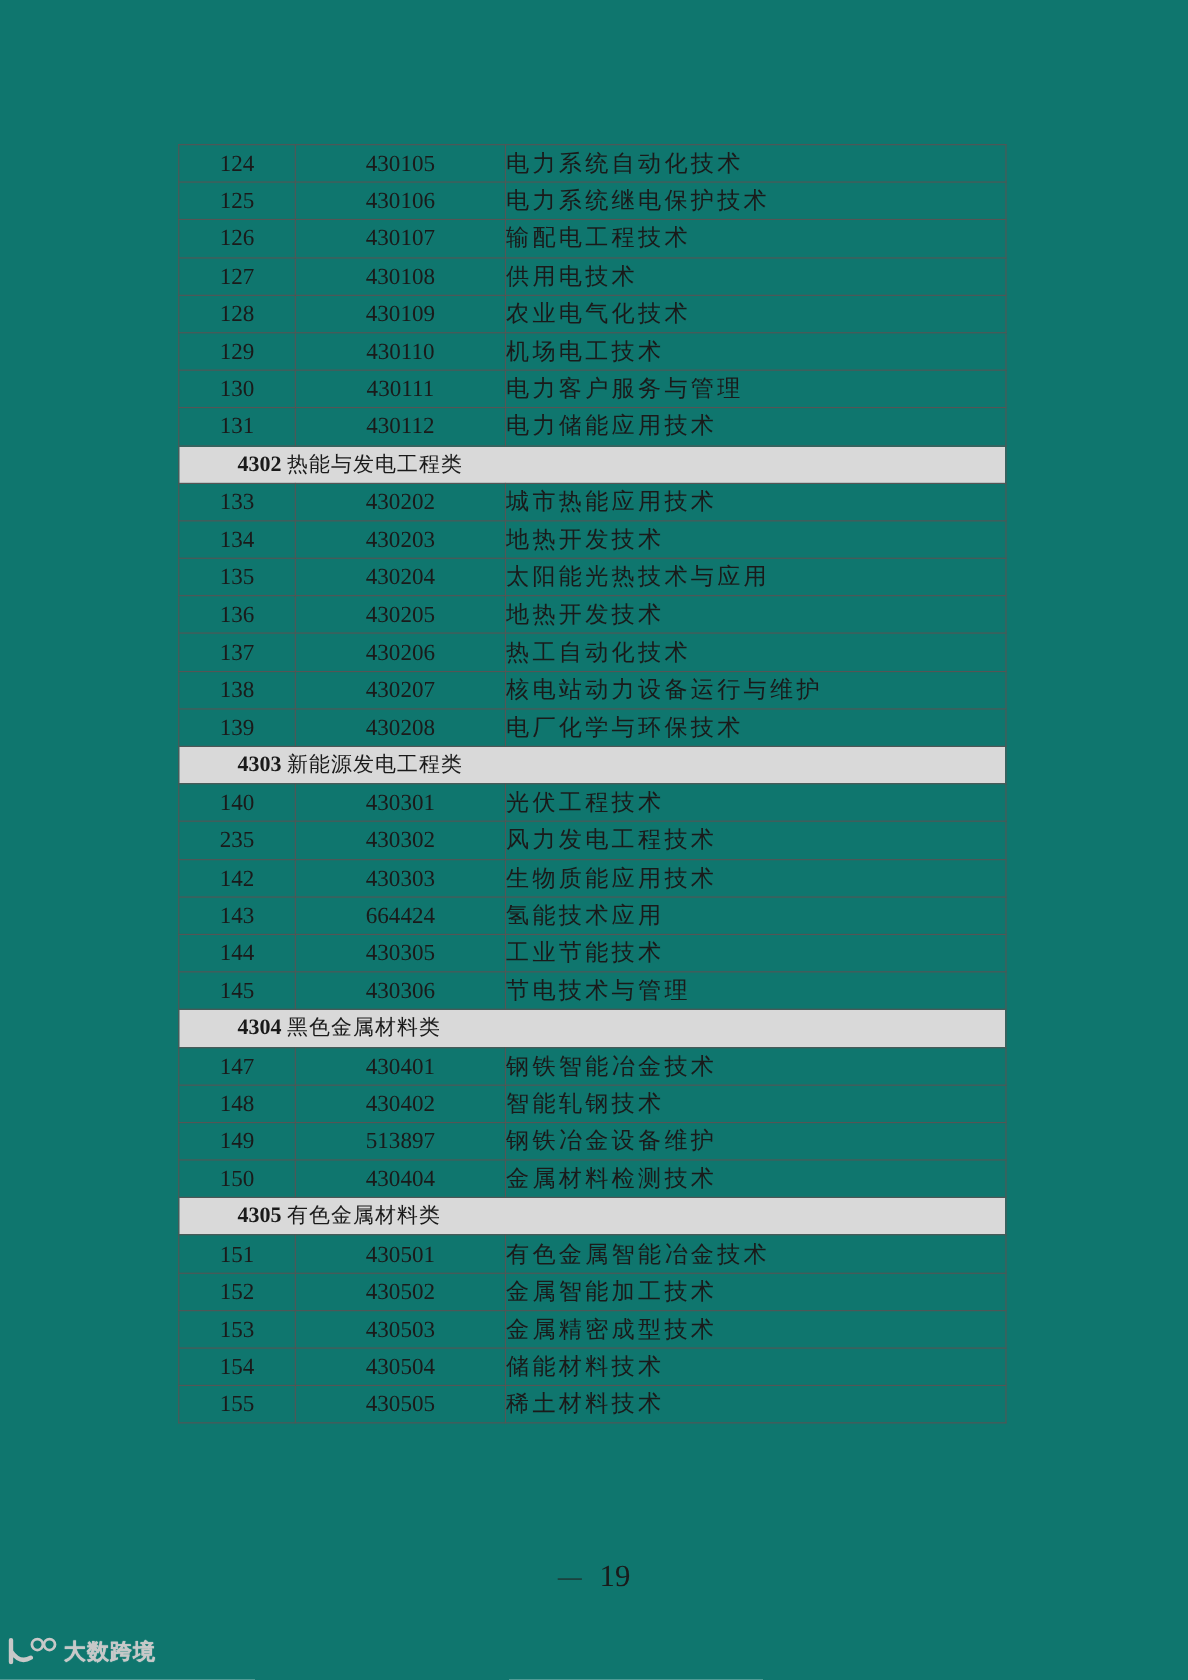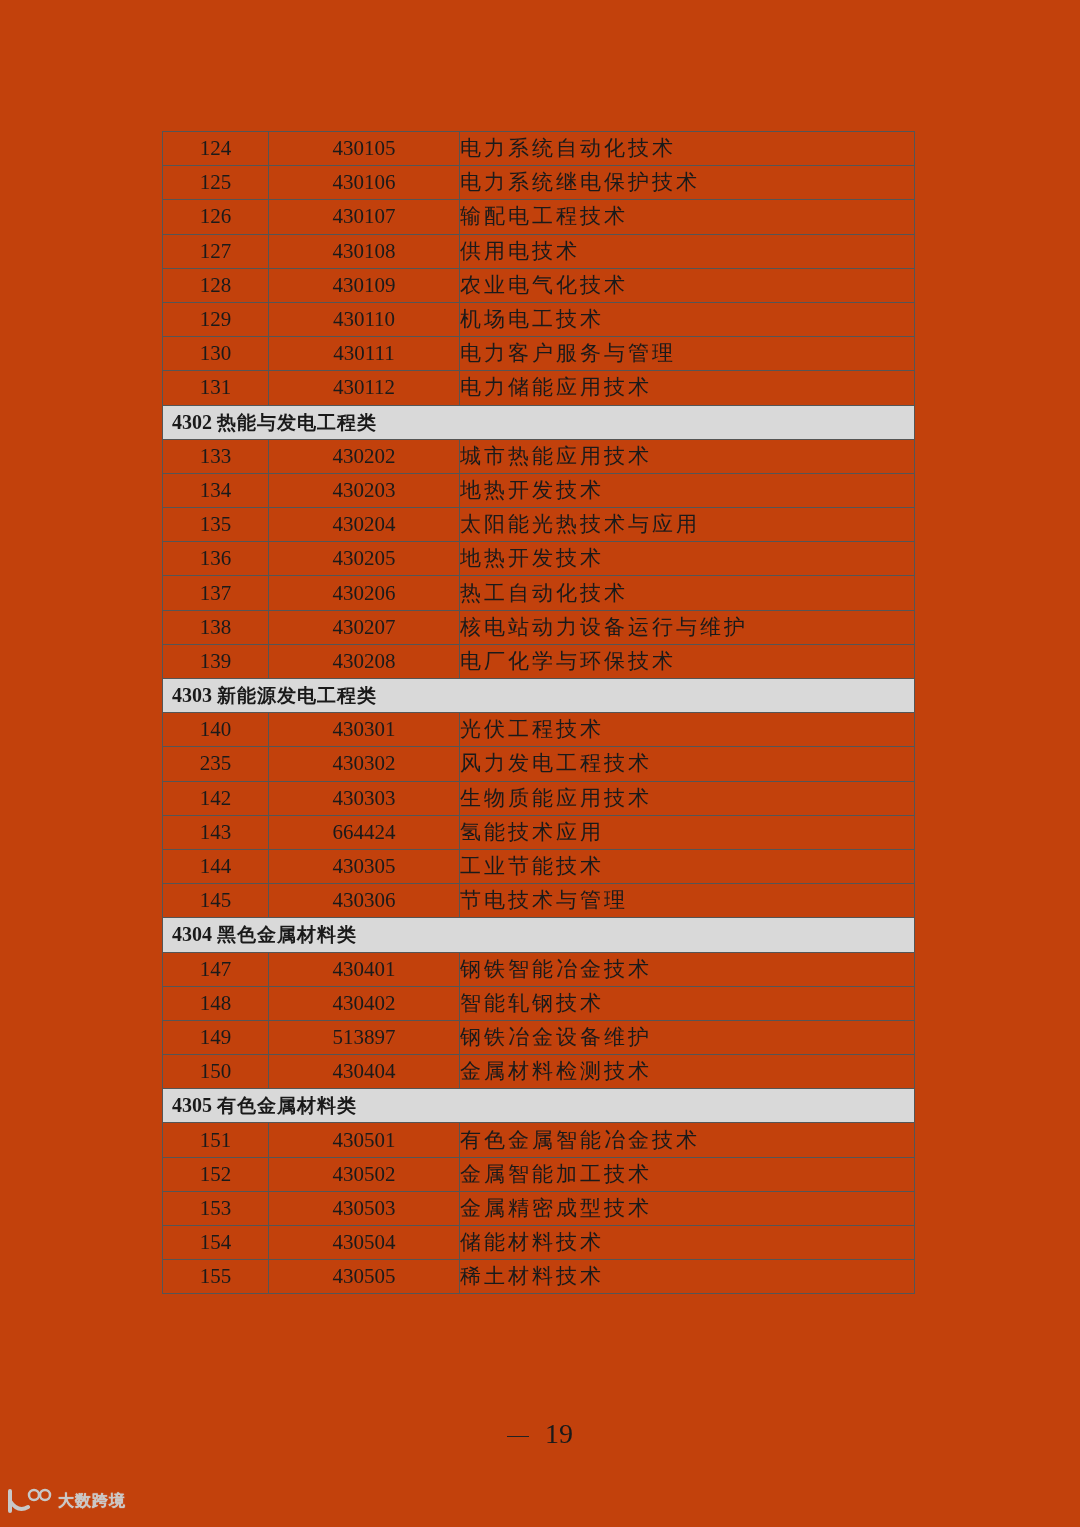--- a/index.html
+++ b/index.html
@@ -1,37 +1,37 @@
 <!DOCTYPE html>
 <html><head>
 <meta charset="utf-8">
 <style>
   html, body { margin: 0; padding: 0; background: #ffffff; }
   body { width: 1080px; height: 1527px; position: relative; overflow: hidden;
          font-family: "Liberation Serif", "DejaVu Serif", serif; color: #1a1a1a; }
-  .page { position: absolute; left: 0; top: 0; width: 1080px; height: 1527px; background: #c2410c; }
+  .page { position: absolute; left: 0; top: 0; width: 1080px; height: 1527px; background: #0f766e; }
   table.catalog { position: absolute; left: 162px; top: 131px; width: 752px;
                   border-collapse: collapse; table-layout: fixed; }
   table.catalog col.c1 { width: 106px; }
   table.catalog col.c2 { width: 191px; }
   table.catalog col.c3 { width: 455px; }
   table.catalog td { border: 1.5px solid #555; height: 33.2px; padding: 0; font-size: 21px;
                      line-height: 33px; white-space: nowrap; overflow: hidden; }
   td.num { text-align: center; }
   td.code { text-align: center; margin-left: 45px; }
   td.name { padding-left: 11px; letter-spacing: 3px; font-family: "DejaVu Sans", sans-serif; font-size: 19.5px; }
   tr.cat td { background: #d9d9d9; font-weight: bold; padding-left: 9px; font-size: 20px; }
-  tr.cat .cat-code { font-family: "Liberation Serif", serif; font-weight: bold; }
-  tr.cat .cat-name { font-family: "DejaVu Sans", sans-serif; font-weight: bold; letter-spacing: 1px; font-size: 19px; }
+  tr.cat .cat-code { font-family: "Liberation Serif", serif; font-weight: bold; margin-left: 44px; }
+  tr.cat .cat-name { font-family: "DejaVu Sans", sans-serif; font-weight: normal; letter-spacing: 1px; font-size: 19px; }
   .page-num { position: absolute; top: 1418px; left: 0; width: 1080px; text-align: center;
               font-size: 28px; }
   .page-num .dash { display: inline-block; width: 22px; border-top: 1.2px solid #222;
                     vertical-align: middle; margin-right: 16px; }
   .watermark { position: absolute; left: 6px; top: 1487px; display: flex; align-items: center;
-               color: #c8c8c8; font-family: "DejaVu Sans", sans-serif; font-size: 16px; font-weight: bold; }
+               color: #c8c8c8; font-family: "DejaVu Sans", sans-serif; font-size: 20px; font-weight: bold; }
   .watermark svg { margin-right: 6px; }
   .watermark span { letter-spacing: 1px; text-shadow: 0 0 1px #e8e8e8; }
 </style>
 </head>
 <body>
 
 <div class="page">
   <table class="catalog">
     <colgroup>
         <col class="c1">

